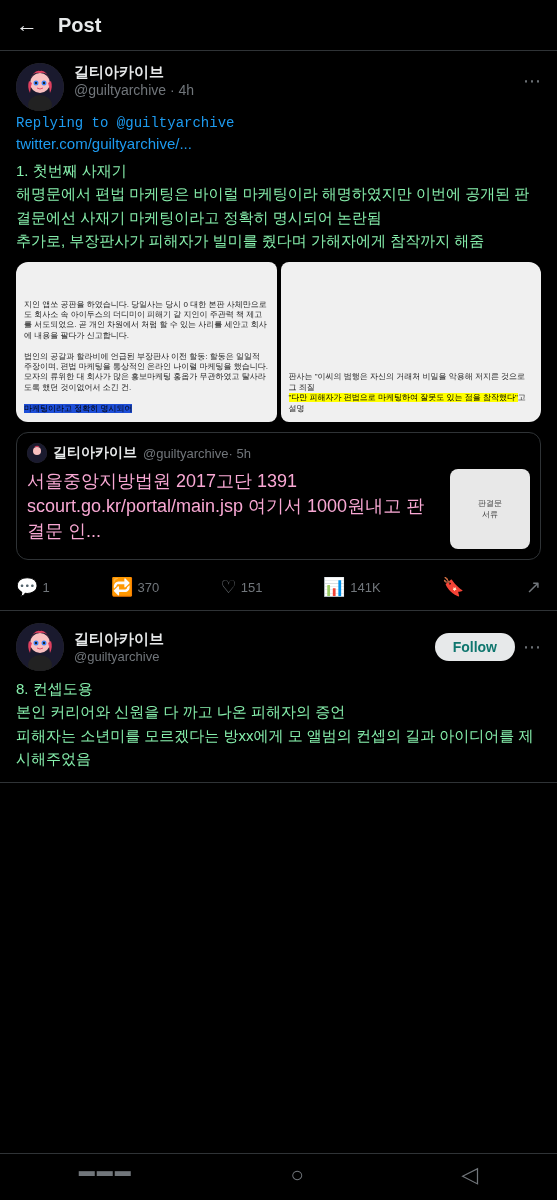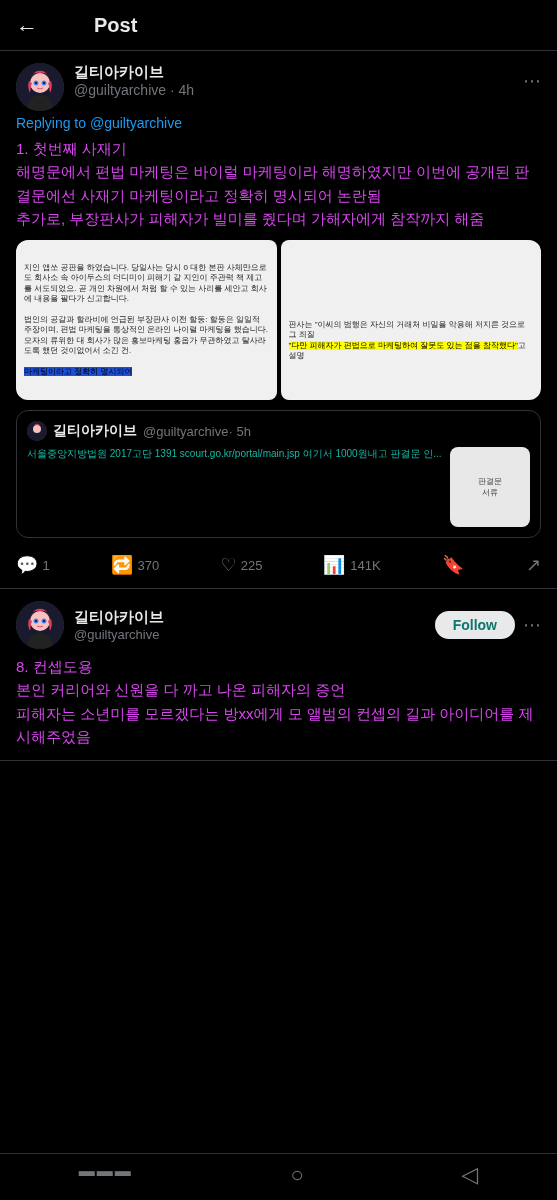--- a/index.html
+++ b/index.html
@@ -23,21 +23,20 @@
     .header-back {
       font-size: 22px;
       color: #e7e9ea;
       cursor: pointer;
       margin-right: 20px;
     }
     .header-title {
       font-size: 20px;
       font-weight: 700;
       color: #e7e9ea;
-      margin-left: 36px;
     }
 
     
     .tweet-container {
       padding: 12px 16px;
       border-bottom: 1px solid #2f3336;
     }
 
     .tweet-header {
       display: flex;
@@ -89,36 +88,37 @@
     .more-icon {
       color: #71767b;
       font-size: 18px;
       cursor: pointer;
     }
 
     .replying-to {
       font-size: 14px;
       color: #71767b;
       margin-bottom: 4px;
+      font-family: Liberation Mono, monospace;
     }
 
     .replying-to span {
       color: #1d9bf0;
     }
 
     .tweet-link {
       color: #1d9bf0;
       font-size: 15px;
       text-decoration: none;
     }
 
     .tweet-text-full {
       font-size: 15px;
       line-height: 1.55;
-      color: #d946ef;
+      color: #86efac;
       margin-top: 6px;
       white-space: pre-wrap;
     }
 
     
     .tweet-images {
       display: flex;
       gap: 4px;
       margin-top: 10px;
       border-radius: 12px;
@@ -140,20 +140,21 @@
     }
 
     .doc-image {
       background: #f0f0f0;
       color: #111;
       font-size: 9px;
       line-height: 1.4;
       width: 100%;
       height: 160px;
       overflow: hidden;
+      align-items: flex-end;
     }
 
     
     .quoted-tweet {
       border: 1px solid #2f3336;
       border-radius: 12px;
       padding: 10px;
       margin-top: 10px;
       background: #000;
     }
@@ -185,23 +186,23 @@
       color: #71767b;
     }
 
     .quoted-body {
       display: flex;
       gap: 8px;
     }
 
     .quoted-text {
       flex: 1;
-      font-size: 10px;
+      font-size: 18px;
       line-height: 1.4;
-      color: #14b8a6;
+      color: #f9a8d4;
     }
 
     .quoted-image {
       width: 80px;
       height: 80px;
       background: #1a1a2e;
       border-radius: 8px;
       flex-shrink: 0;
       display: flex;
       align-items: center;
@@ -332,20 +333,21 @@
         </div>
         <span class="more-icon">⋯</span>
       </div>
     </div>
   </div>
 
   <div class="replying-to">
     <span>Replying to</span> <span style="color:#1d9bf0;">@guiltyarchive</span>
   </div>
 
+  <a class="tweet-link">twitter.com/guiltyarchive/...</a>
 
   <div class="tweet-text-full">1. 첫번째 사재기
 해명문에서 편법 마케팅은 바이럴 마케팅이라 해명하였지만 이번에 공개된 판결문에선 사재기 마케팅이라고 정확히 명시되어 논란됨
 추가로, 부장판사가 피해자가 빌미를 줬다며 가해자에게 참작까지 해줌</div>
 
   
   <div class="tweet-images">
     <div class="tweet-image-placeholder doc-image">
       <div class="doc-text-small">
         지인 앱쏘 공판을 하였습니다. 당일사는 당시 0 대한 본판 사체만으로도 회사소 속 아이두스의 더디미이 피해기 같 지인이 주관력 책 제고를 서도되었으. 곧 개인 차원에서 처럼 할 수 있는 사리를 세안고 회사에 내용을 팔다가 신고합니다.<br><br>
@@ -393,21 +395,21 @@
     <div class="action-item">
       <span class="action-icon">💬</span>
       <span>1</span>
     </div>
     <div class="action-item">
       <span class="action-icon">🔁</span>
       <span>370</span>
     </div>
     <div class="action-item">
       <span class="action-icon">♡</span>
-      <span>225</span>
+      <span>151</span>
     </div>
     <div class="action-item">
       <span class="action-icon">📊</span>
       <span>141K</span>
     </div>
     <div class="action-item">
       <span class="action-icon">🔖</span>
     </div>
     <div class="action-item">
       <span class="action-icon">↗</span>

